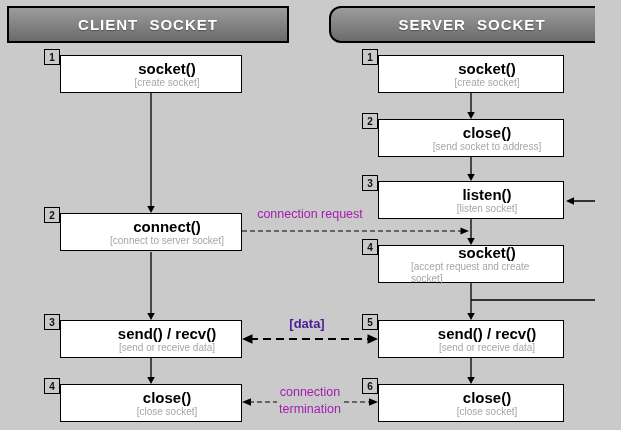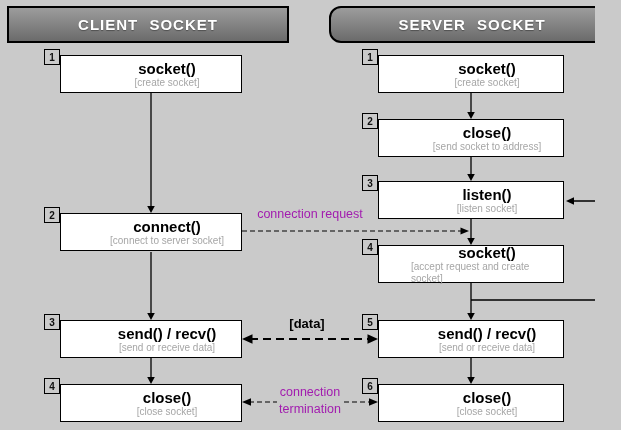--- a/index.html
+++ b/index.html
@@ -35,21 +35,21 @@
     display:flex;align-items:center;justify-content:center;
     font-size:10px;font-weight:bold;color:#111;
   }
 
   
   #arrow-layer{position:absolute;left:0;top:0;width:621px;height:430px;pointer-events:none;}
 
   
   .arrow-label{position:absolute;text-align:center;color:#a21caf;font-size:12.5px;line-height:14px;}
   #connection-request-label{left:243px;top:207px;width:134px;}
-  #data-label{left:278px;top:317px;width:58px;font-weight:bold;font-size:13px;color:#000000;}
+  #data-label{left:278px;top:317px;width:58px;font-weight:bold;font-size:13px;color:#4c1d95;}
   #termination-label-1{left:262px;top:385px;width:96px;}
   #termination-label-2{left:262px;top:402px;width:96px;}
 </style>
 </head>
 <body>
 
 <div id="stage">
 
   <div class="col-header" id="client-header">
     <span>CLIENT SOCKET</span>

